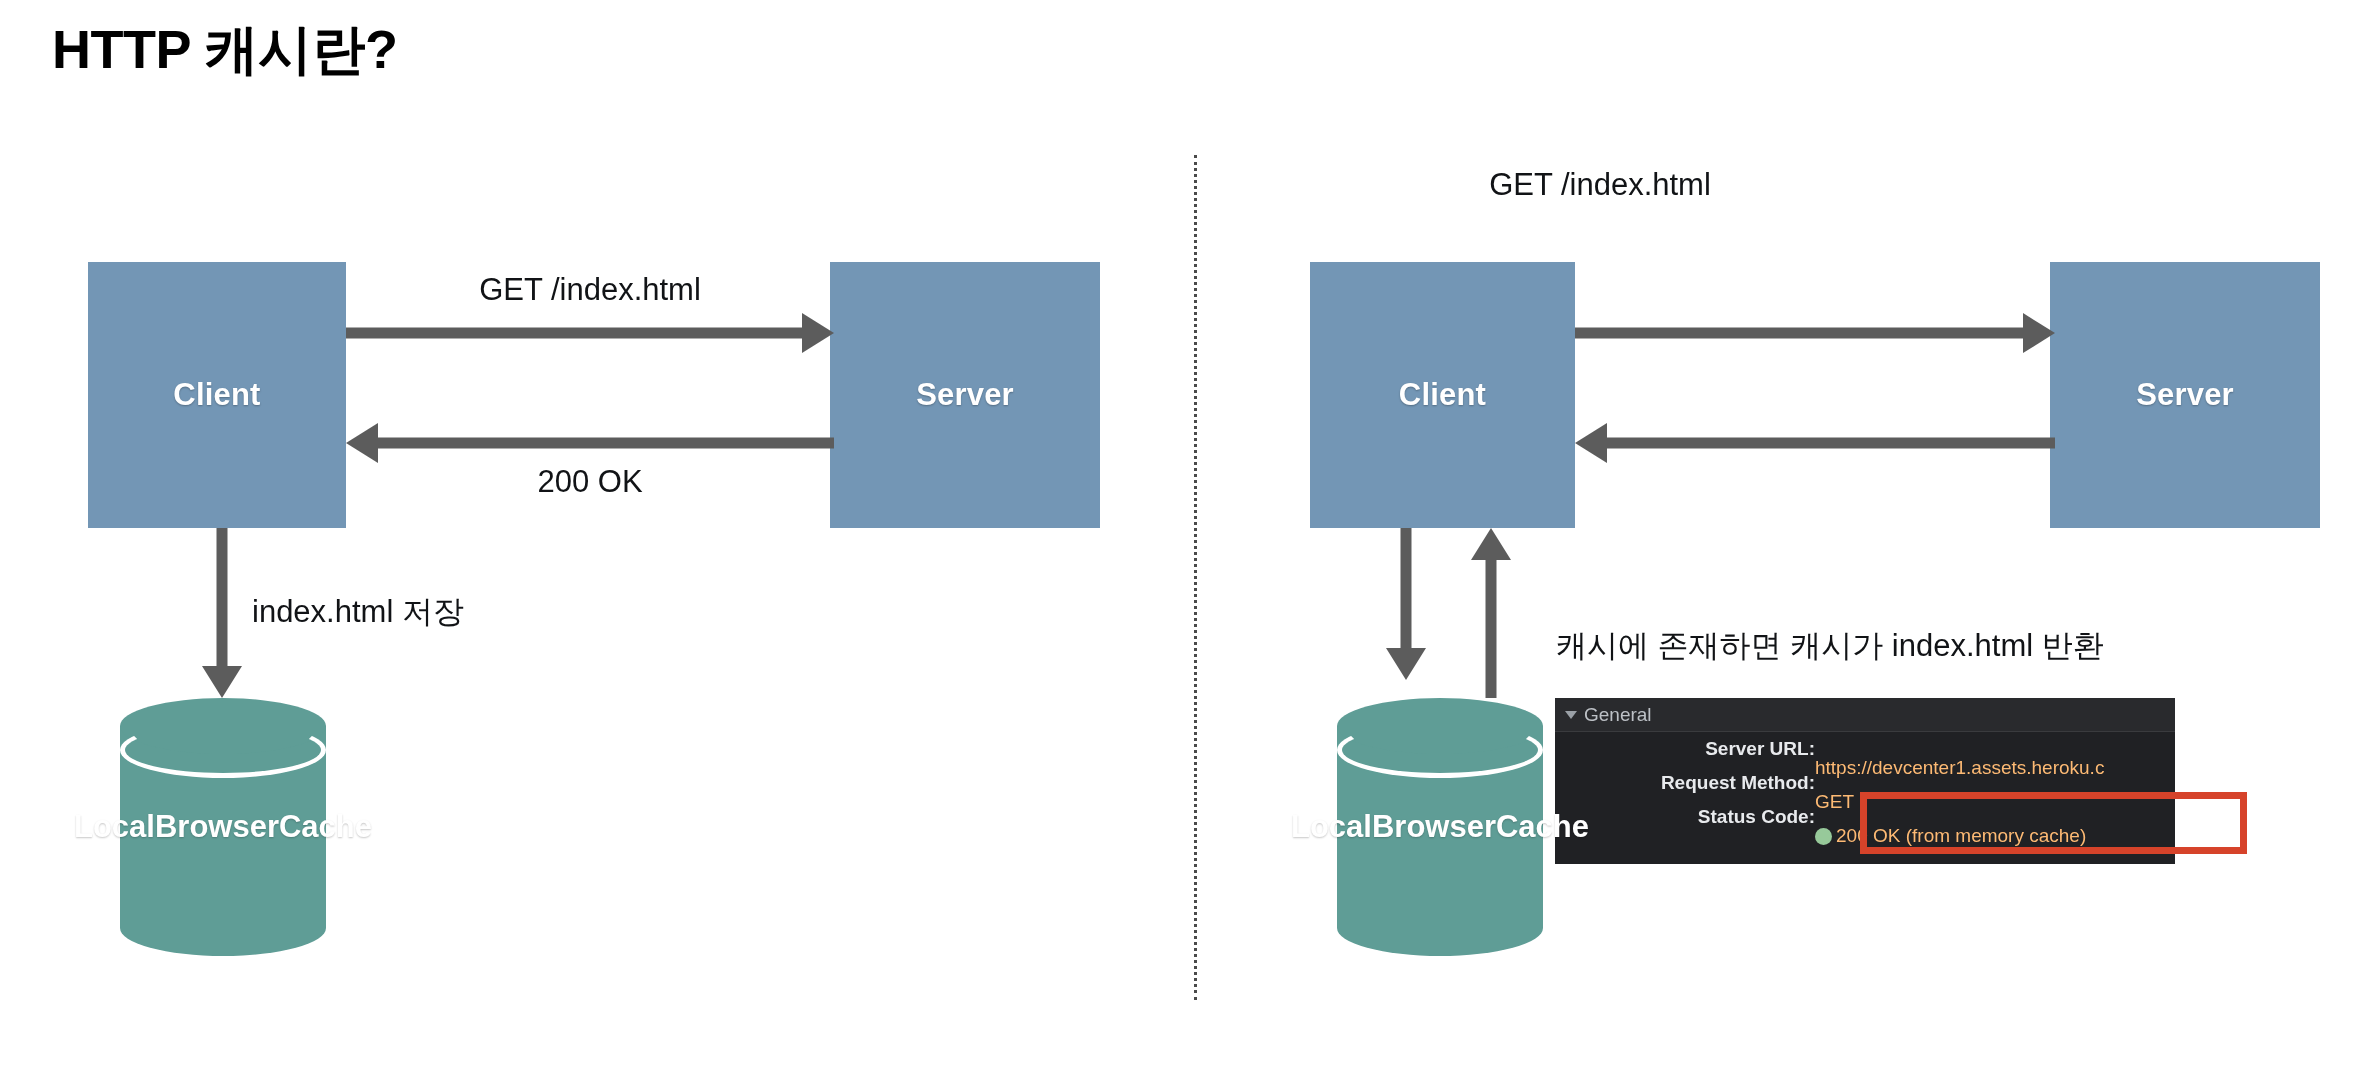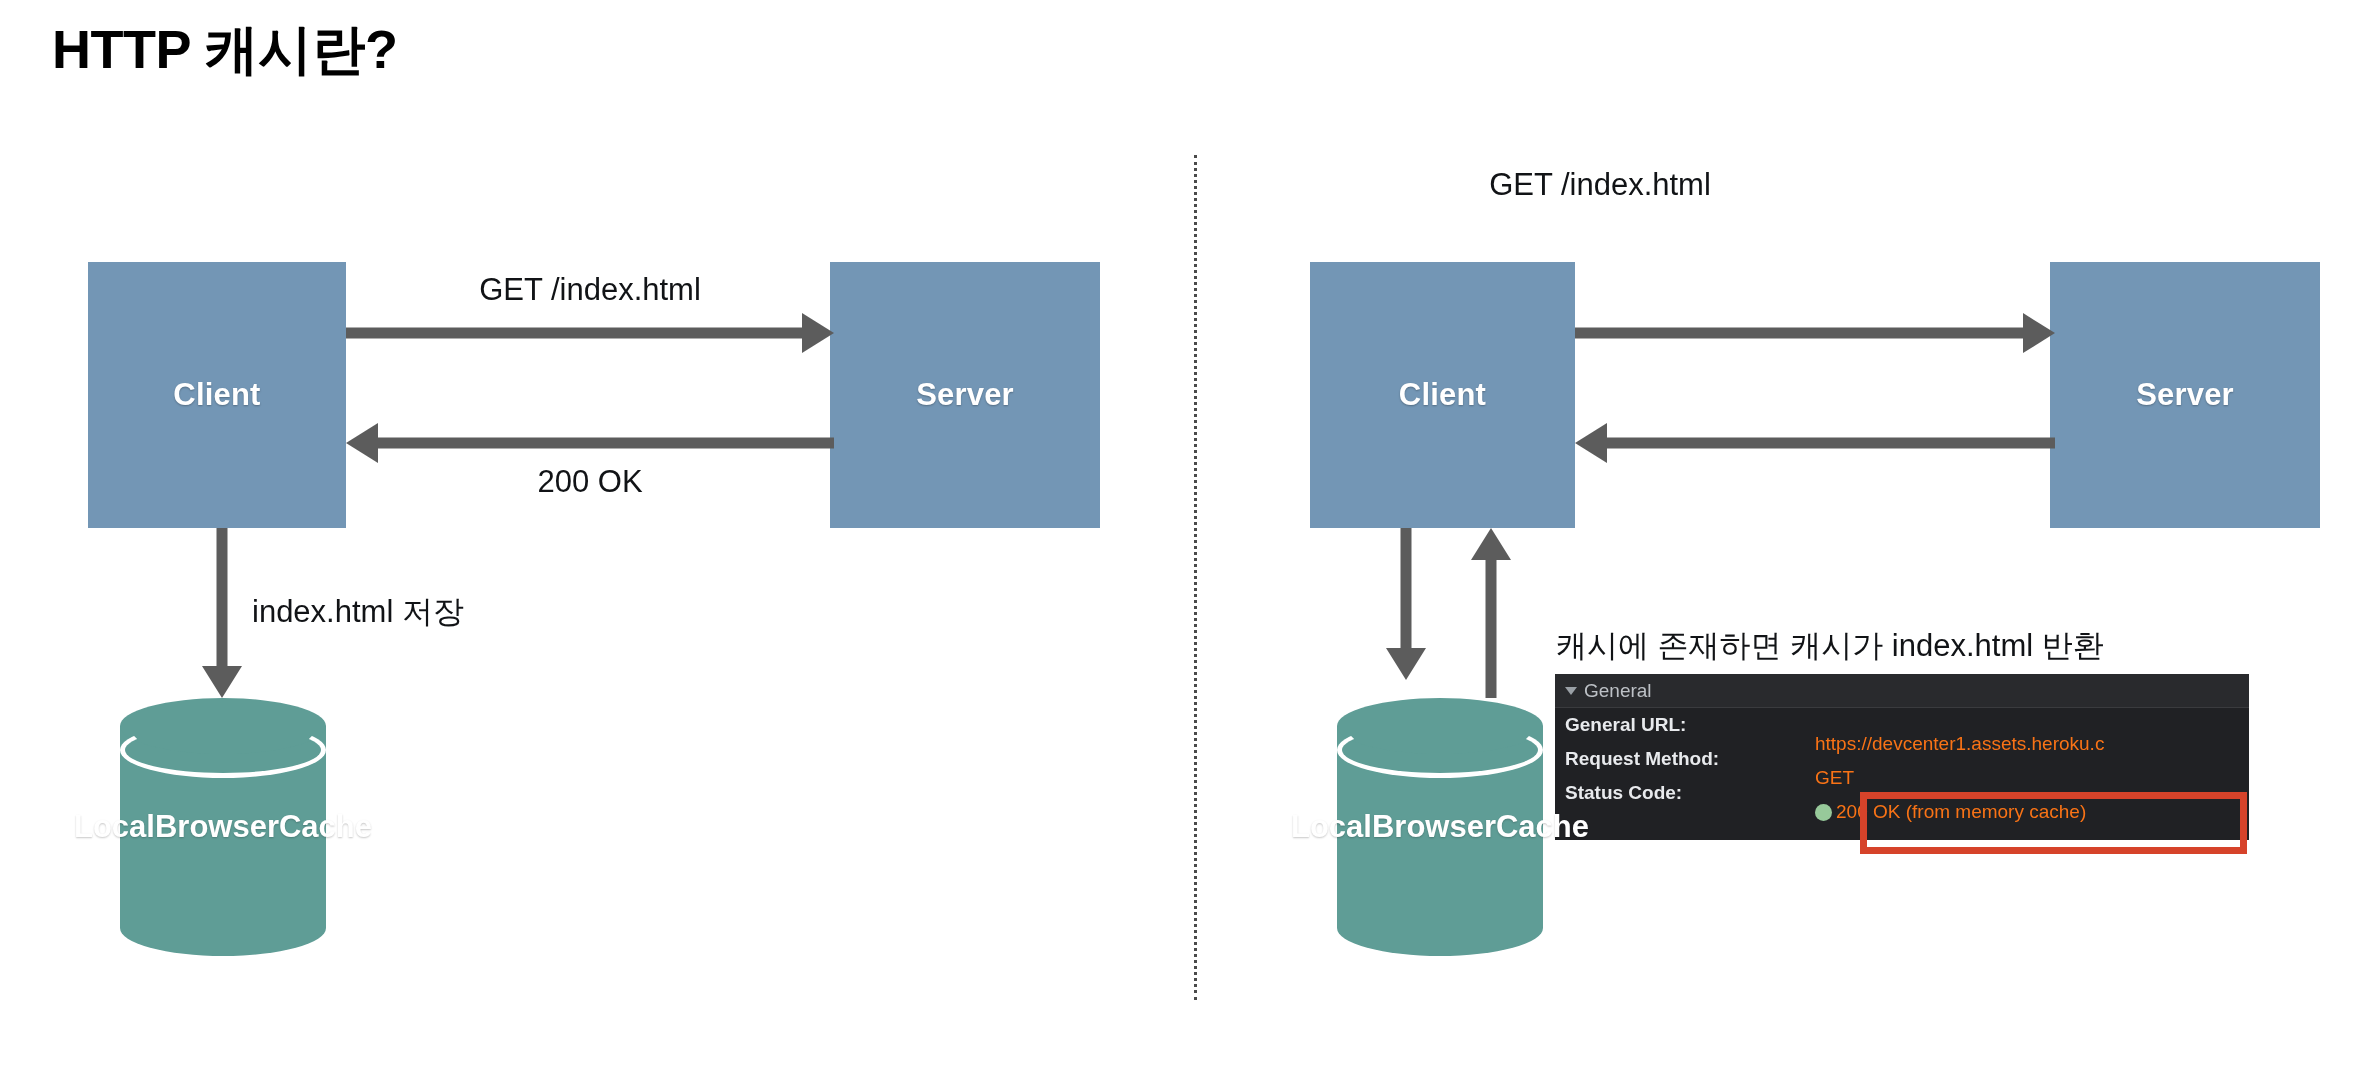--- a/index.html
+++ b/index.html
@@ -221,21 +221,21 @@
     padding-left: 10px;
     box-sizing: border-box;
   }
   .dt-key {
     width: 250px;
     color: #e8eaed;
     font-weight: bold;
     flex: none;
   }
   .dt-val {
-    color: #f97316;
+    color: #fdba74;
     white-space: nowrap;
     overflow: hidden;
     margin-top: 38px;
   }
   .dt-status-wrap {
     display: flex;
     align-items: center;
   }
   .status-dot {
     width: 17px;
@@ -338,31 +338,31 @@
     <div class="cyl-body"></div>
     <div class="cyl-top"></div>
     <div class="cyl-ring"></div>
     <div class="cyl-label">
       <span>Local</span>
       <span>Browser</span>
       <span>Cache</span>
     </div>
   </div>
 
-  <div class="devtools" style="left:1555px; top:674px; width:694px; height:166px;">
+  <div class="devtools" style="left:1555px; top:698px; width:620px; height:166px;text-align:right;">
 
     <div class="dt-header">
       <span class="dt-caret"></span>
       <span>General</span>
     </div>
 
     <div class="dt-rows">
 
       <div class="dt-row">
-        <span class="dt-key">General URL:</span>
+        <span class="dt-key">Server URL:</span>
         <span class="dt-val">https://devcenter1.assets.heroku.c</span>
       </div>
 
       <div class="dt-row">
         <span class="dt-key">Request Method:</span>
         <span class="dt-val">GET</span>
       </div>
 
       <div class="dt-row">
         <span class="dt-key">Status Code:</span>

